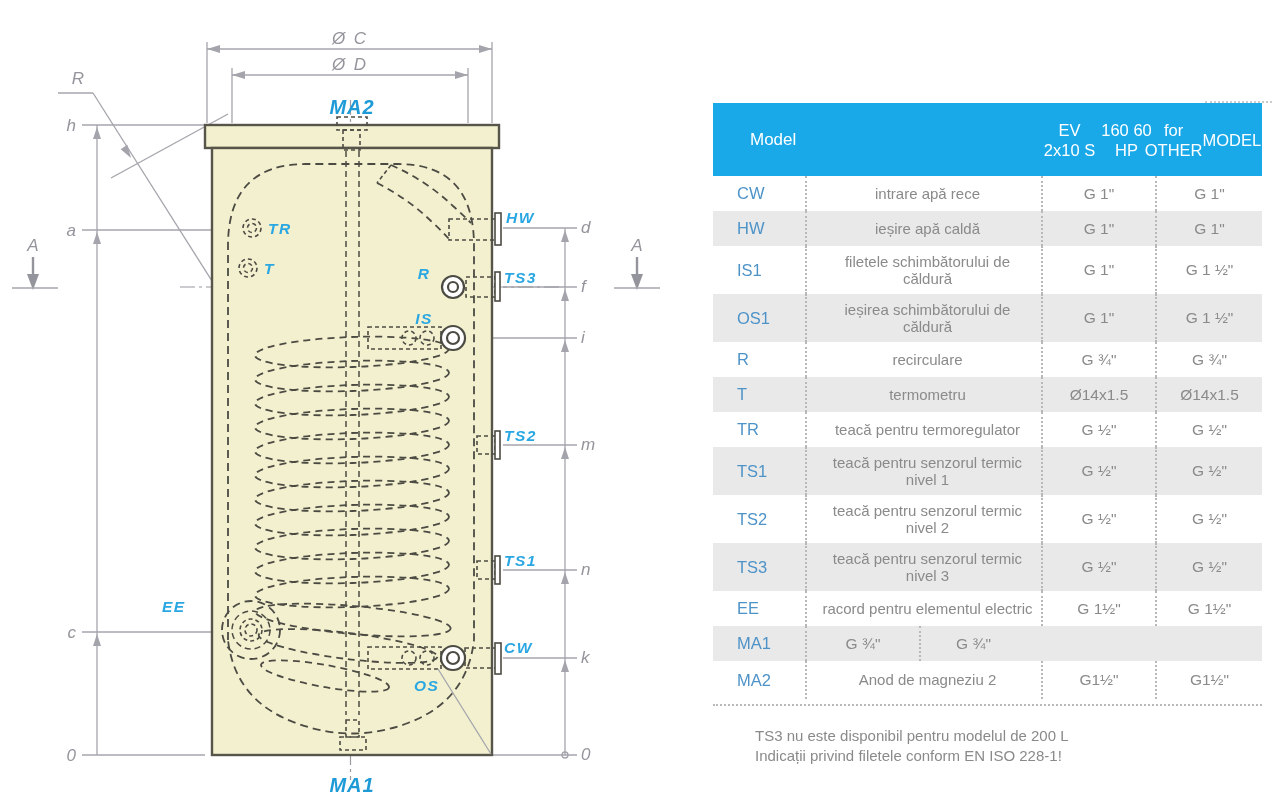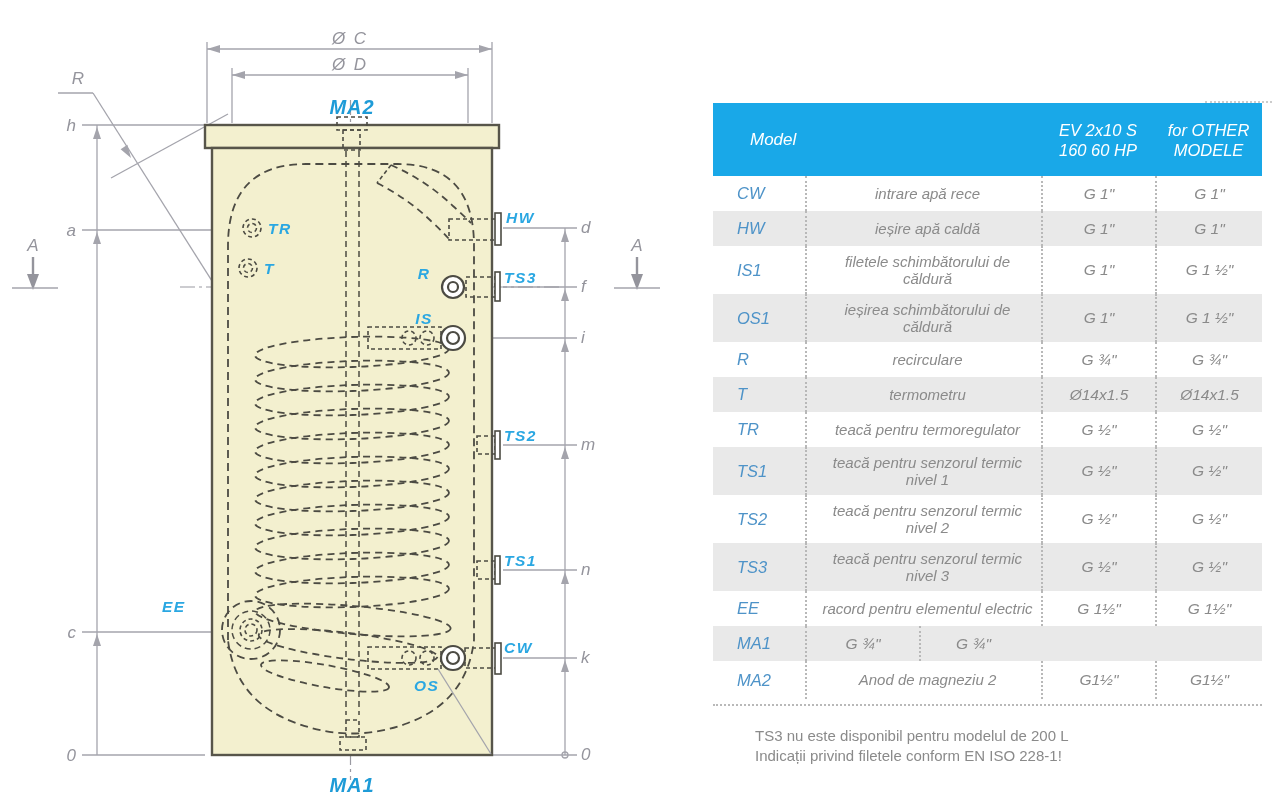--- a/index.html
+++ b/index.html
@@ -16,25 +16,25 @@
   .dash2{stroke:#4c4b43;stroke-width:1.8;fill:none;stroke-dasharray:7 5;}
   .dash3{stroke:#4c4b43;stroke-width:1.6;fill:none;stroke-dasharray:4 3;}
   .dash4{stroke:#4c4b43;stroke-width:1.5;fill:none;stroke-dasharray:6 4;}
   .conn{fill:#ffffff;stroke:#4c4b43;stroke-width:2.2;}
   .bracket{fill:#ffffff;stroke:#4c4b43;stroke-width:1.6;}
   .dtext{fill:#94949c;font-size:17px;font-style:italic;}
   .pblue{fill:#2aa7e2;font-size:15.5px;font-style:italic;font-weight:600;letter-spacing:1.5px;}
   .pblue-big{fill:#1e9bd7;font-size:20px;font-style:italic;font-weight:bold;letter-spacing:1px;}
 
   
-  .spec-table{position:absolute;left:713px;top:103px;width:549px;font-style:italic;}
+  .spec-table{position:absolute;left:713px;top:103px;width:549px;}
   .thead{display:flex;height:73px;background:#19a8e8;color:#ffffff;}
   .th{display:flex;align-items:center;box-sizing:border-box;}
   .th-model{width:328px;padding-left:37px;font-size:17px;}
-  .th-col{flex-direction:column;justify-content:center;text-align:center;font-size:16.5px;line-height:20px;}
+  .th-col{flex-direction:row;justify-content:center;text-align:center;font-size:16.5px;line-height:20px;}
   .th-v1{width:114px;}
   .th-v2{width:107px;align-items:center;}
   .tbody{display:flex;flex-direction:column;}
   .trow{display:flex;height:35px;}
   .trow.tall{height:48px;}
   .trow:nth-child(even){background:#e9e9e9;}
   .cell{display:flex;align-items:center;box-sizing:border-box;}
   .col-code{width:92px;padding-left:24px;color:#4e93c8;font-size:16.5px;}
   .col-desc{width:236px;border-left:2px dotted #b8b8b8;padding:2px 2px 2px 9px;
             flex-direction:column;align-items:center;justify-content:center;

